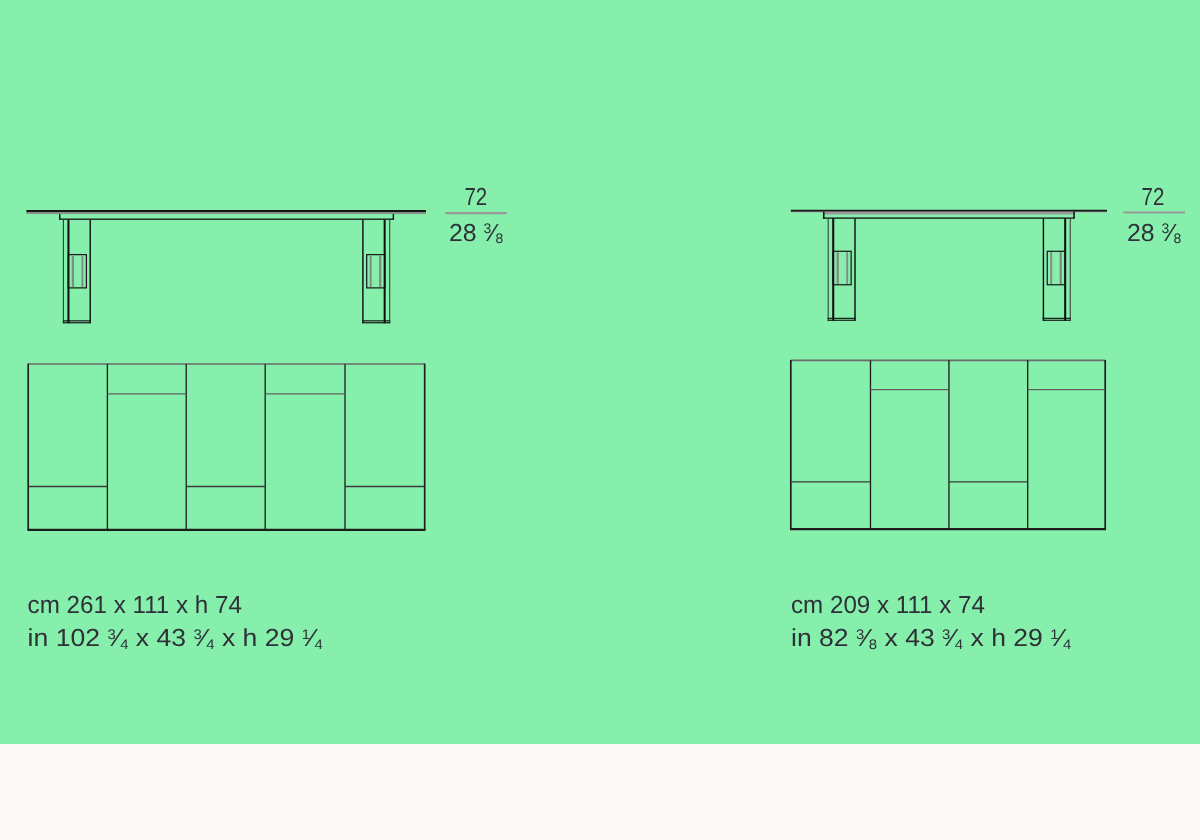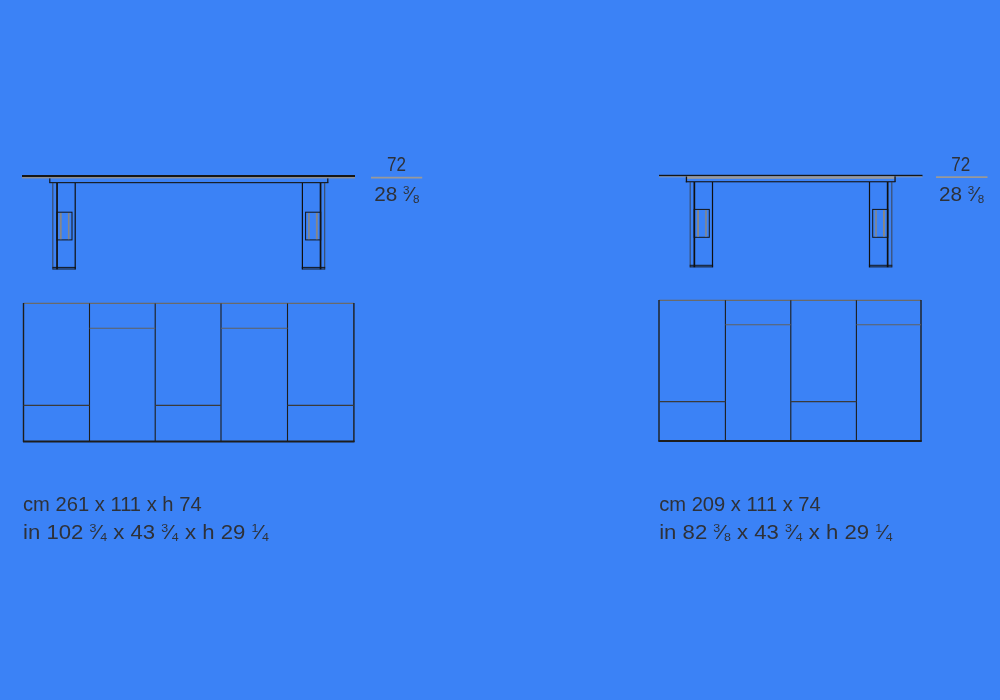--- a/index.html
+++ b/index.html
@@ -1,16 +1,16 @@
 <!DOCTYPE html>
 <html><head>
 <meta charset="utf-8">
 <style>
   html,body{margin:0;padding:0;background:#fbfaf8;}
-  #page{position:relative;width:1000px;height:700px;background:#3b82f6;overflow:hidden;}
+  #page{position:relative;width:1000px;height:620px;background:#86efac;overflow:hidden;}
   svg{position:absolute;left:0;top:0;}
   text{font-family:"Liberation Sans",sans-serif;fill:#2e3138;}
 </style>
 </head>
 <body>
 <div id="page">
 <svg width="1000" height="700" viewBox="0 0 1000 700">
 
   <rect x="22" y="175" width="333" height="2" fill="#161616"></rect>
   <rect x="22" y="177" width="333" height="1.4" fill="#8e8e8e"></rect>

